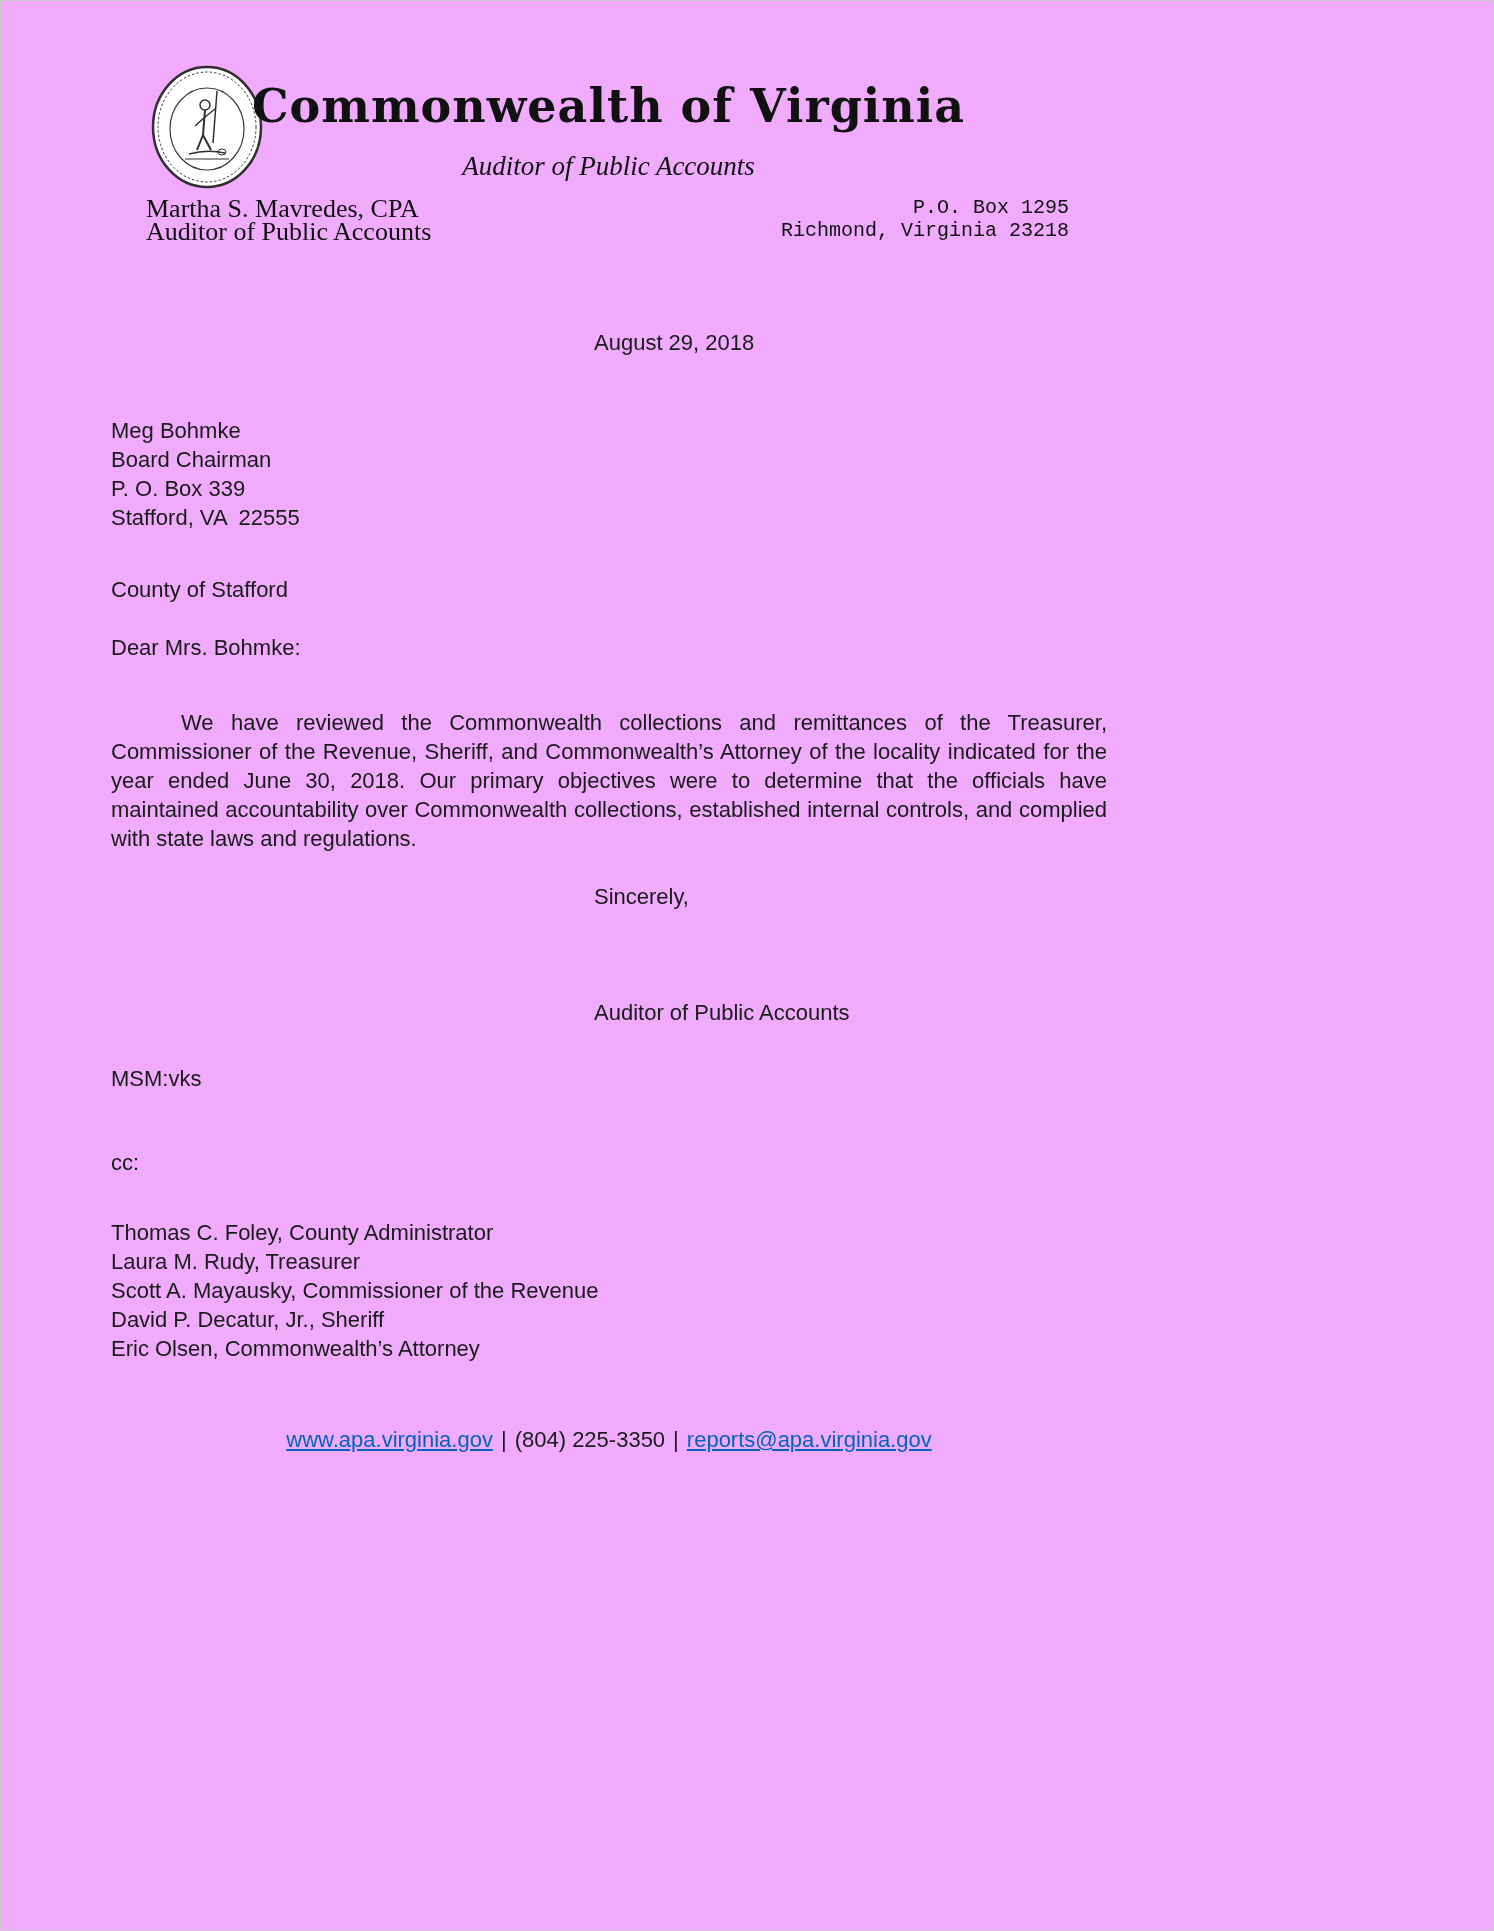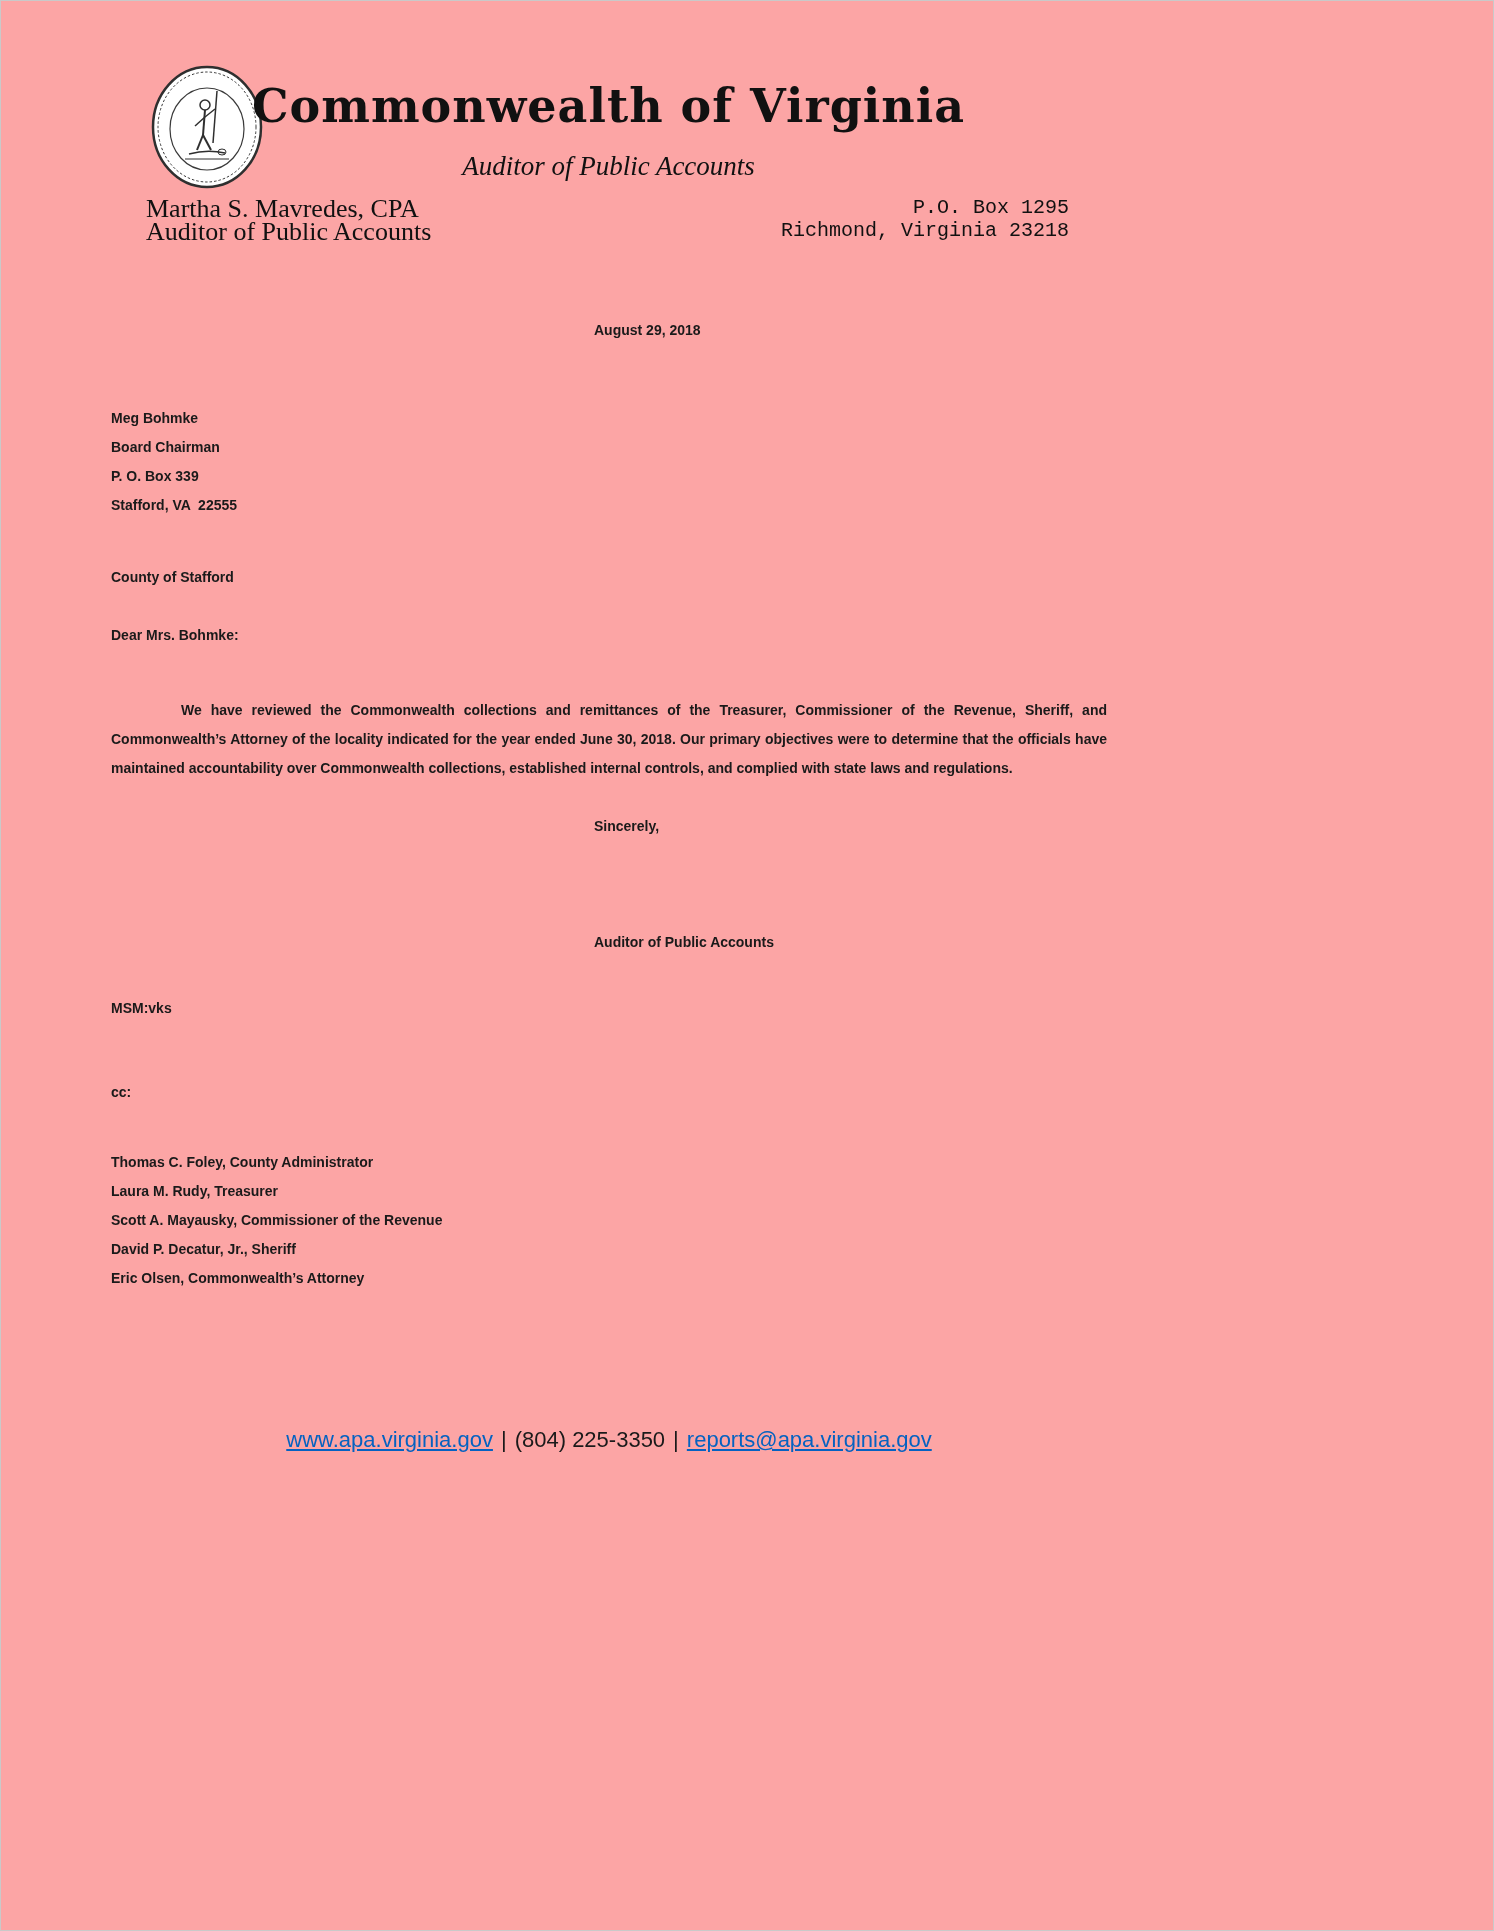--- a/index.html
+++ b/index.html
@@ -1,21 +1,21 @@
 <!DOCTYPE html>
 <html><head>
 <meta charset="utf-8">
 <style>
   html, body { margin: 0; padding: 0; background: #ffffff; }
   .page {
     position: relative;
     width: 1494px;
     height: 1931px;
     margin: 0 auto;
-    background: #fca5a5;
+    background: #f0abfc;
     border: 1px solid #c9c9c9;
     box-sizing: border-box;
     font-family: "Liberation Sans", sans-serif;
     color: #1a1a1a;
     overflow: hidden;
   }
 
   
   .seal-wrap {
     position: absolute;
@@ -61,26 +61,25 @@
     text-align: right;
     font-family: Liberation Mono, monospace;
     font-size: 20px;
     line-height: 23px;
     color: #111;
   }
 
   
   .content {
     position: absolute;
-    top: 315px;
+    top: 327px;
     left: 110px;
     width: 996px;
-    font-size: 14px;
+    font-size: 22px;
     line-height: 29px;
-    font-weight: bold;
   }
   .date-line { margin-left: 483px; }
   .address-block { margin-top: 59px; }
   .address-block div, .prewrap { white-space: pre-wrap; }
   .locality-line { margin-top: 43px; }
   .salutation-line { margin-top: 29px; }
   .para {
     margin-top: 46px;
     text-align: justify;
     text-indent: 70px;

